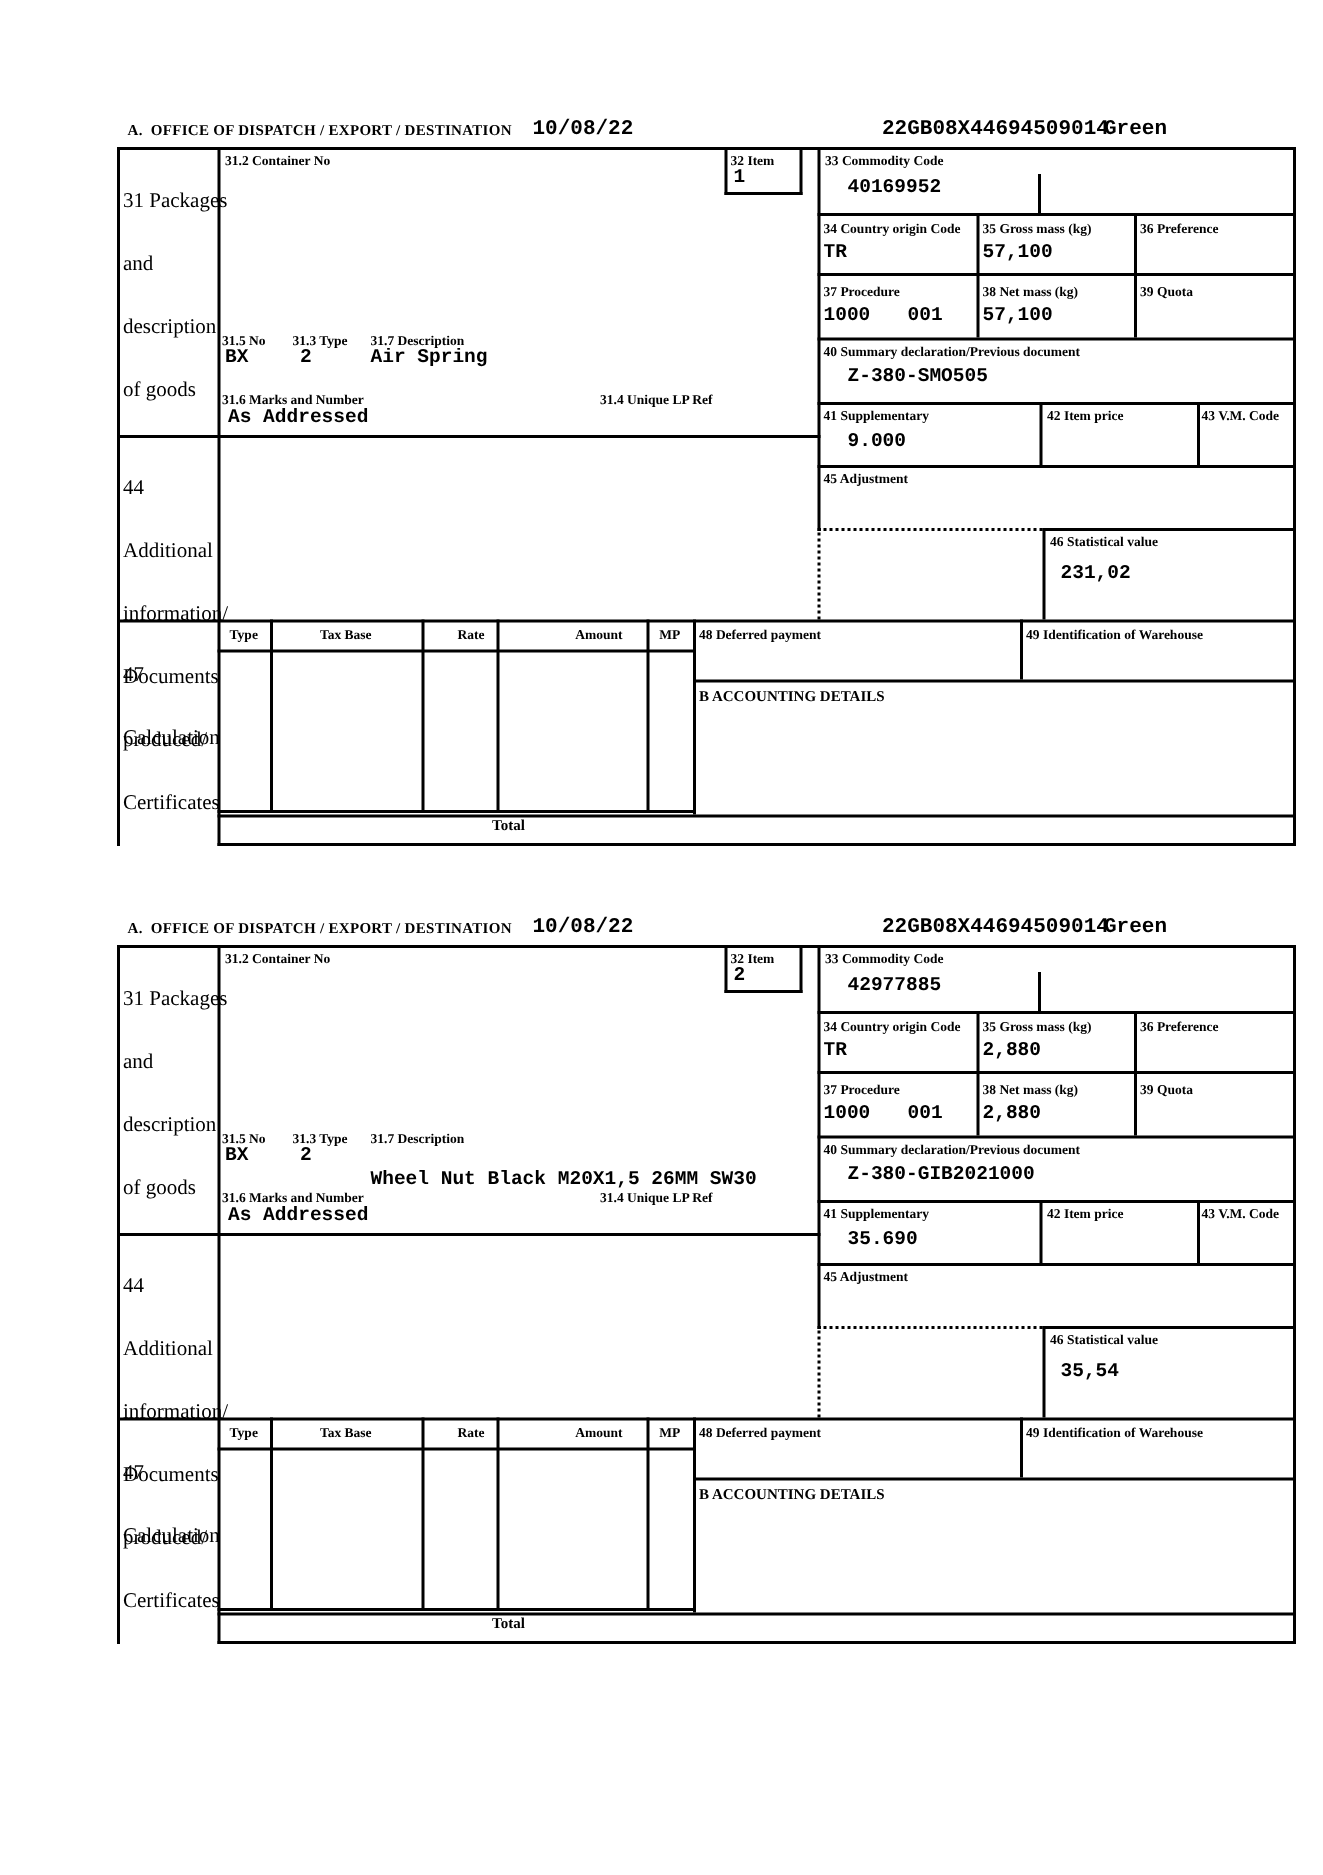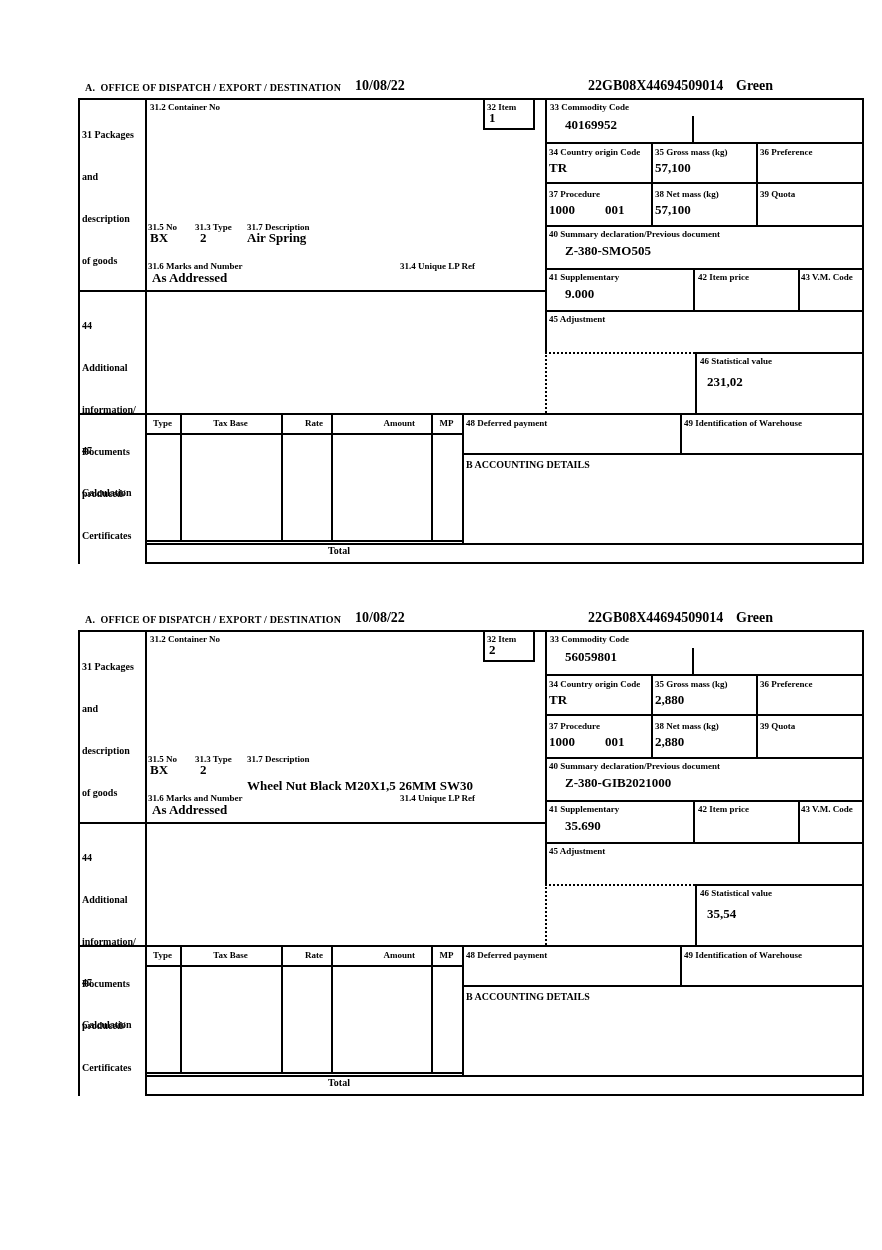--- a/index.html
+++ b/index.html
@@ -11,22 +11,22 @@
     position:relative;
   }
   #form-root { position:relative; width:882px; height:1250px; background:#fff; }
   .sec { position:absolute; left:78px; width:786px; height:486px; }
   .hl, .vl { position:absolute; background:#000; }
   .hl { height:2px; }
   .vl { width:2px; }
   .hd { position:absolute; height:0; border-top:2px dotted #000; }
   .vd { position:absolute; width:0; border-left:2px dotted #000; }
   .lbl { position:absolute; font-size:9px; font-weight:bold; line-height:12px; white-space:pre; }
-  .blk { position:absolute; font-size:10px; font-weight:bold; line-height:14px; white-space:pre; }
-  .val { position:absolute; font-size:13px; font-weight:bold; white-space:pre; }
+  .blk { position:absolute; font-size:14px; font-weight:normal; line-height:14px; white-space:pre; }
+  .val { position:absolute; font-size:13px; font-weight:bold; white-space:pre;font-family:Liberation Mono, monospace; }
   .hdr { font-size:14px; }
   .office { left:7px; top:4px; font-size:10px; letter-spacing:0.2px; }
   .b10 { font-size:10px; }
   .ctr { text-align:center; }
   .rgt { text-align:right; }
 </style>
 </head>
 <body>
 
 <div id="form-root">
@@ -197,21 +197,21 @@
       <div>31 Packages</div>
       <div>and</div>
       <div>description</div>
       <div>of goods</div>
     </div>
 
     <div class="lbl" style="left:72px;top:23px;">31.2 Container No</div>
     <div class="lbl" style="left:409px;top:23px;">32 Item</div>
     <div class="val" style="left:411px;top:32px;">2</div>
     <div class="lbl" style="left:472px;top:23px;">33 Commodity Code</div>
-    <div class="val" style="left:487px;top:39px;">56059801</div>
+    <div class="val" style="left:487px;top:39px;">42977885</div>
 
     <div class="lbl" style="left:471px;top:68px;">34 Country origin Code</div>
     <div class="val" style="left:471px;top:82px;">TR</div>
     <div class="lbl" style="left:577px;top:68px;">35 Gross mass (kg)</div>
     <div class="val" style="left:577px;top:82px;">2,880</div>
     <div class="lbl" style="left:682px;top:68px;">36 Preference</div>
 
     <div class="lbl" style="left:471px;top:110px;">37 Procedure</div>
     <div class="val" style="left:471px;top:124px;">1000</div>
     <div class="val" style="left:527px;top:124px;">001</div>

